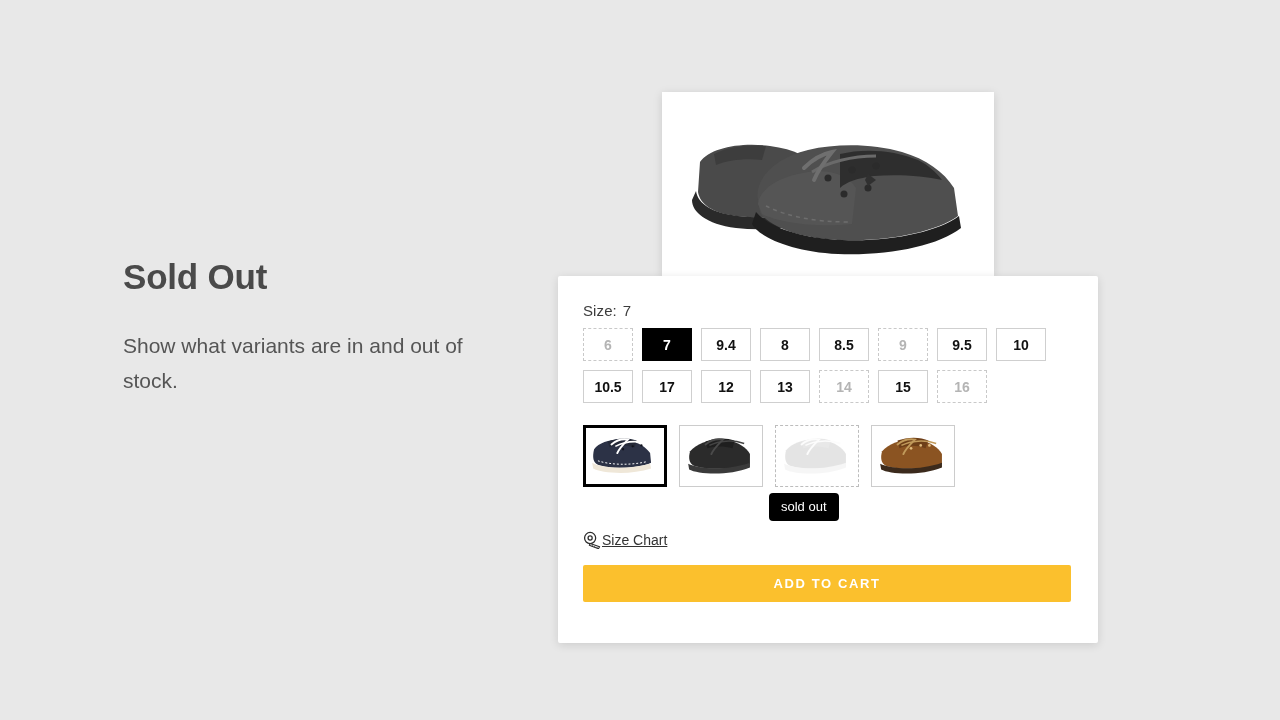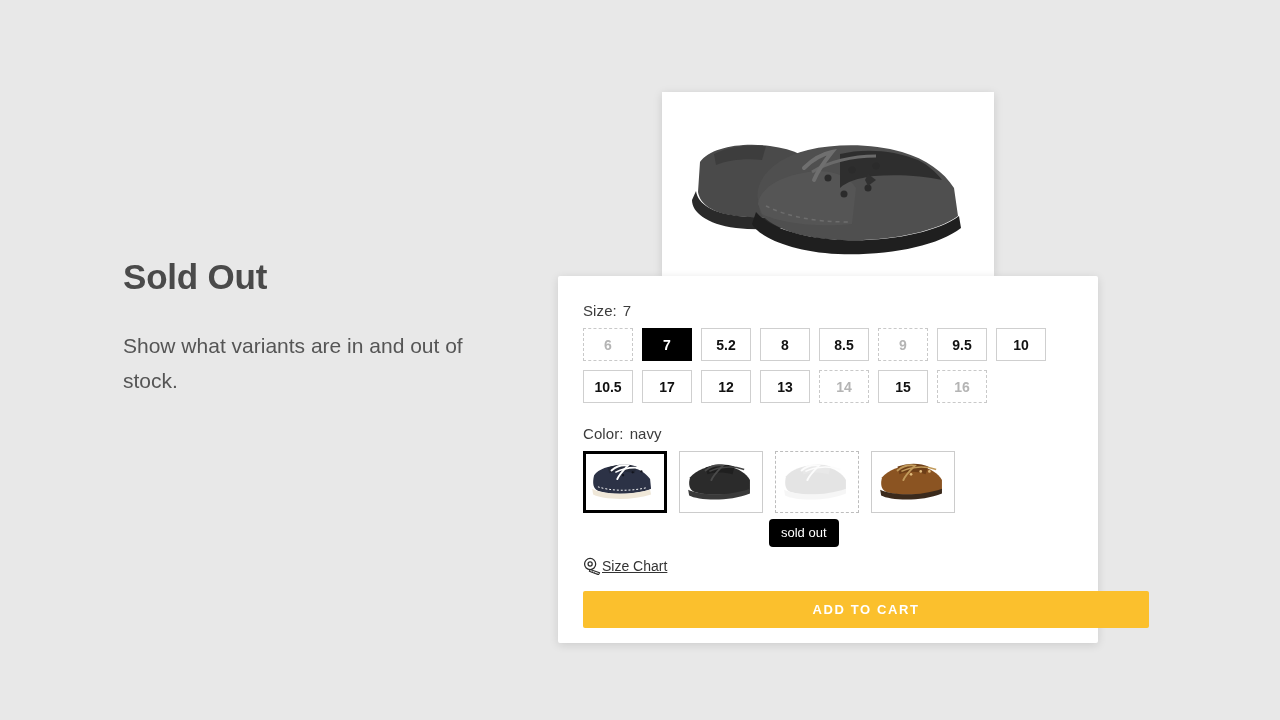--- a/index.html
+++ b/index.html
@@ -91,21 +91,21 @@
   }
   .tape-icon { width: 19px; height: 18px; display: block; }
   .size-chart-link {
     font-size: 14px; color: #333333;
     text-decoration: underline; cursor: pointer;
   }
 
   
   .atc {
     margin-top: 16px;
-    width: 566px; height: 37px;
+    width: 488px; height: 37px;
     background: #fbc02d; color: #ffffff;
     border: none; border-radius: 2px;
     font-family: "Liberation Sans", sans-serif;
     font-size: 13px; font-weight: bold; letter-spacing: 1.6px;
     display: flex; align-items: center; justify-content: center;
     cursor: pointer;
   }
 </style>
 </head>
 <body>
@@ -156,40 +156,37 @@
 
   <div class="card">
 
     <div>
       <div class="opt-label">
         <span>Size:</span><span class="val">7</span>
       </div>
       <div class="size-grid">
         <div class="size-btn disabled">6</div>
         <div class="size-btn selected">7</div>
-        <div class="size-btn">5.2</div>
+        <div class="size-btn">9.4</div>
         <div class="size-btn">8</div>
         <div class="size-btn">8.5</div>
         <div class="size-btn disabled">9</div>
         <div class="size-btn">9.5</div>
         <div class="size-btn">10</div>
         <div class="size-btn">10.5</div>
         <div class="size-btn">17</div>
         <div class="size-btn">12</div>
         <div class="size-btn">13</div>
         <div class="size-btn disabled">14</div>
         <div class="size-btn">15</div>
         <div class="size-btn disabled">16</div>
       </div>
     </div>
 
     <div class="color-block">
-      <div class="opt-label">
-        <span>Color:</span><span class="val">navy</span>
-      </div>
       <div class="swatch-row">
 
         <div class="swatch selected">
           <svg viewBox="0 0 80 58">
             <rect width="80" height="58" fill="#ffffff"></rect>
             <path d="M8 22 C14 14 30 10 44 13 C54 15 62 20 66 26 L67 36 C54 42 26 43 12 38 C7 36 6 30 8 22 Z" fill="#2c3246"></path>
             <path d="M22 14 C32 10 44 10 52 13 L50 20 C40 17 30 18 24 20 Z" fill="#242938"></path>
             <path d="M30 19 C40 14 52 13 62 16" stroke="#ffffff" stroke-width="1.6" fill="none"></path>
             <path d="M26 17 C32 12 38 11 43 12 C38 17 34 21 32 26" stroke="#ffffff" stroke-width="2" fill="none" stroke-linecap="round"></path>
             <circle cx="38" cy="22" r="1.2" fill="#11131c"></circle>

